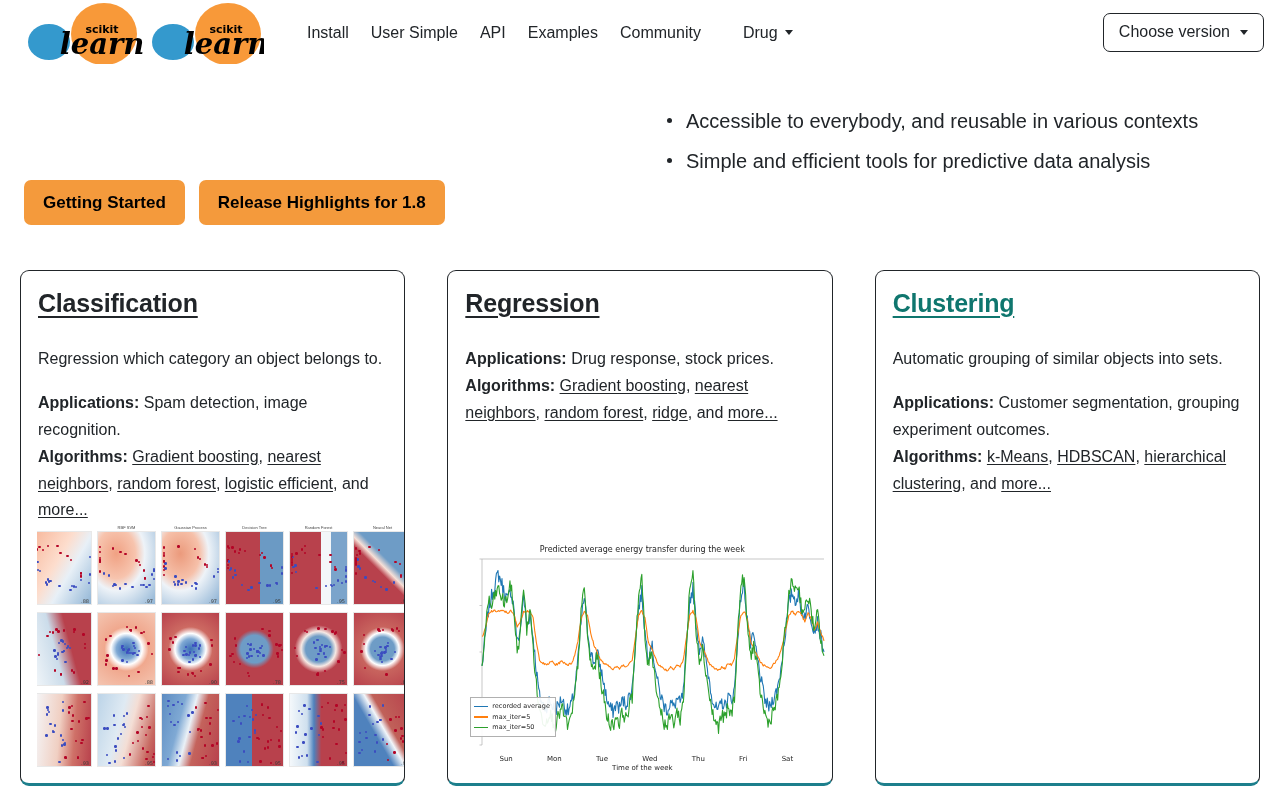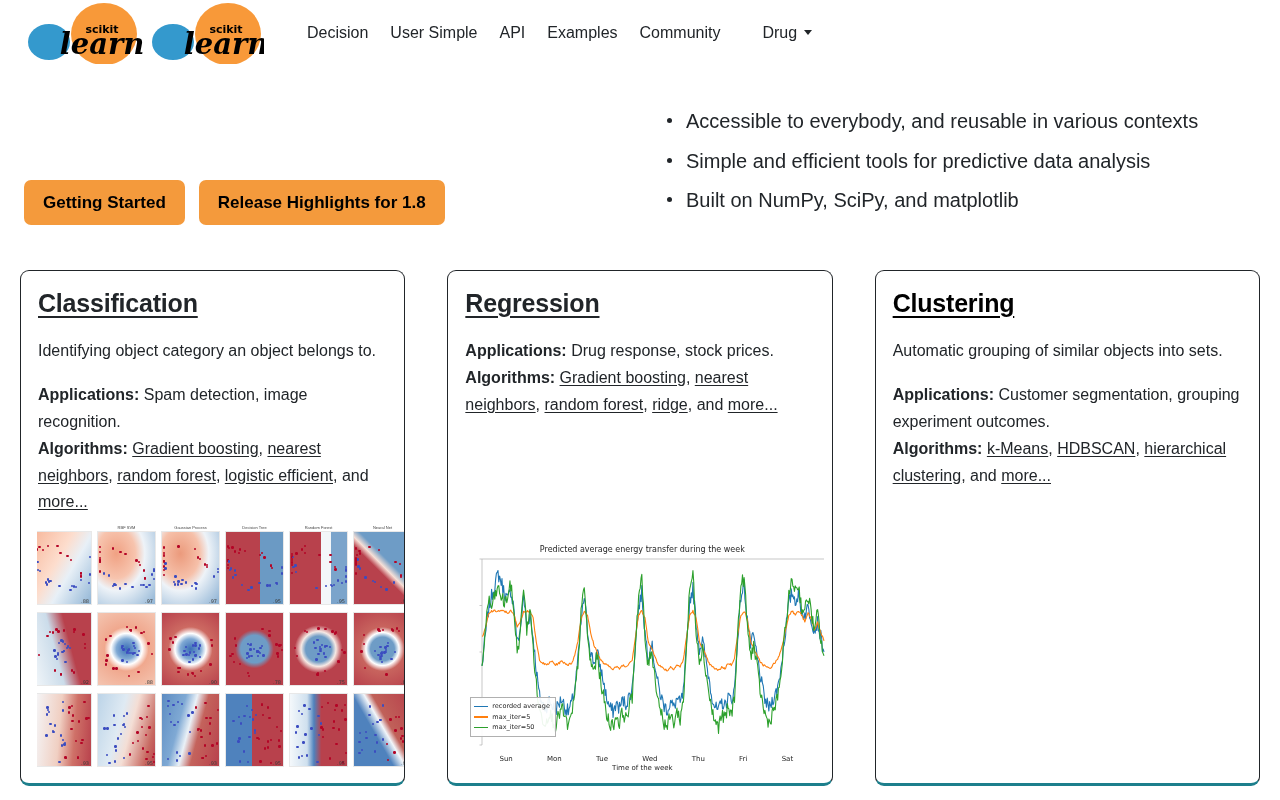--- a/index.html
+++ b/index.html
@@ -124,21 +124,21 @@
     padding: 18px 17px 0 17px;
     overflow: hidden;
     position: relative;
     background: #fff;
   }
   .card-title {
     font-size: 25px;
     font-weight: bold;
     text-decoration: underline;
     text-underline-offset: 4px;
-    margin-bottom: 20px;
+    margin-bottom: 28px;
     letter-spacing: -0.2px;
   }
   .card-desc {
     font-size: 16px;
     line-height: 1.68;
     margin-bottom: 17px;
   }
   .card-meta {
     font-size: 16px;
     line-height: 1.68;
@@ -256,52 +256,57 @@
           <ellipse cx="35" cy="40" rx="21" ry="18" fill="#3499cd"></ellipse>
           <ellipse cx="90" cy="32" rx="33" ry="31" fill="#f89939"></ellipse>
           <text x="88" y="31" font-family="DejaVu Sans, sans-serif" font-size="11" font-weight="bold" fill="#000" text-anchor="middle">scikit</text>
           <text x="88" y="52" font-family="DejaVu Serif, serif" font-size="29" font-style="italic" font-weight="bold" fill="#000" text-anchor="middle">learn</text>
         </g>
       </svg>
     </span>
   </a>
 
   <div class="nav-links" style="margin-left:138px;">
-    <a class="nav-link" href="#">Decision</a>
+    <a class="nav-link" href="#">Install</a>
     <a class="nav-link" href="#">User Simple</a>
     <a class="nav-link" href="#">API</a>
     <a class="nav-link" href="#">Examples</a>
     <a class="nav-link" href="#">Community</a>
     <a class="nav-link more" href="#">
       <span>Drug</span>
       <span class="caret"></span>
     </a>
   </div>
 
+  <div class="nav-right">
+    <button class="version-btn">
+      <span>Choose version</span>
+      <span class="caret"></span>
+    </button>
+  </div>
 </div>
 
 <div class="hero">
   <div class="hero-left">
     <button class="btn-orange">Getting Started</button>
     <button class="btn-orange">Release Highlights for 1.8</button>
   </div>
   <div class="hero-right">
     <ul>
       <li>Accessible to everybody, and reusable in various contexts</li>
       <li>Simple and efficient tools for predictive data analysis</li>
-      <li>Built on NumPy, SciPy, and matplotlib</li>
     </ul>
   </div>
 </div>
 
 <div class="cards">
 
   <div class="card">
     <a class="card-title" href="#" style="display:block;color:#212529;">Classification</a>
-    <div class="card-desc">Identifying object category an object belongs to.</div>
+    <div class="card-desc">Regression which category an object belongs to.</div>
     <div class="card-meta">
       <b>Applications:</b>
       <span>Spam detection, image recognition.</span><br>
       <b>Algorithms:</b>
       <a href="#">Gradient boosting</a><span>,</span>
       <a href="#">nearest neighbors</a><span>,</span>
       <a href="#">random forest</a><span>,</span>
       <a href="#">logistic efficient</a><span>,</span>
       <span>and</span>
       <a href="#">more...</a>
@@ -1027,21 +1032,21 @@
         </div>
         <div class="ln">
           <span class="swatch" style="background:#2ca02c"></span>
           <span>max_iter=50</span>
         </div>
       </div>
     </div>
   </div>
 
   <div class="card">
-    <a class="card-title" href="#" style="display:block;color:#000000;">Clustering</a>
+    <a class="card-title" href="#" style="display:block;color:#0f766e;">Clustering</a>
     <div class="card-desc">Automatic grouping of similar objects into sets.</div>
     <div class="card-meta">
       <b>Applications:</b>
       <span>Customer segmentation, grouping experiment outcomes.</span><br>
       <b>Algorithms:</b>
       <a href="#">k-Means</a><span>,</span>
       <a href="#">HDBSCAN</a><span>,</span>
       <a href="#">hierarchical clustering</a><span>,</span>
       <span>and</span>
       <a href="#">more...</a>

